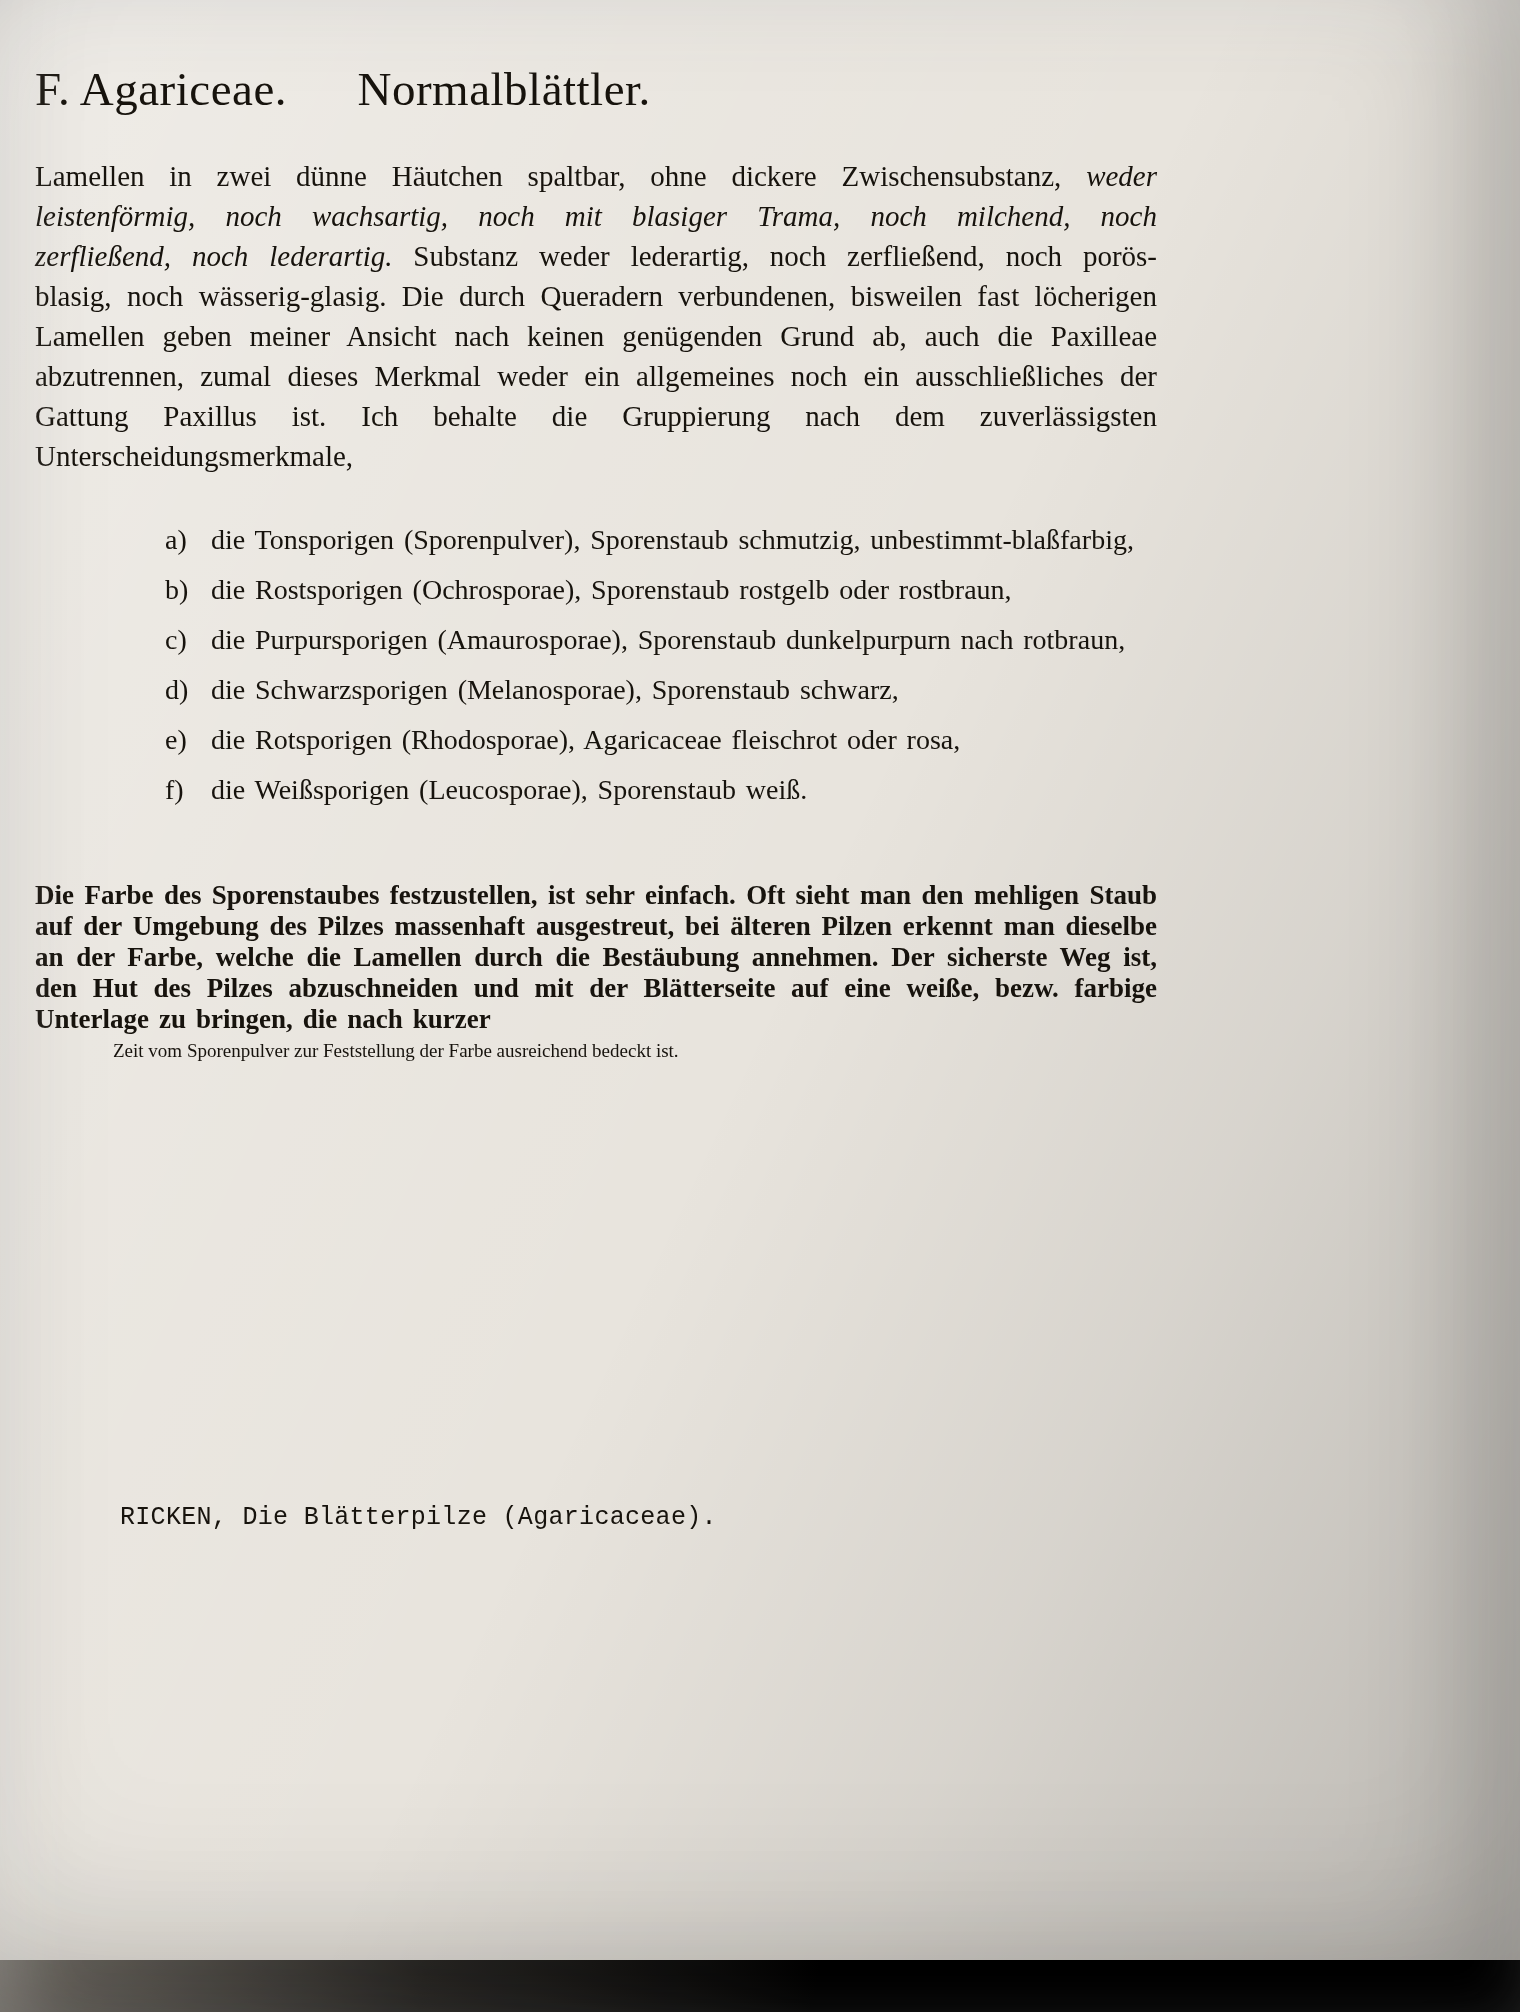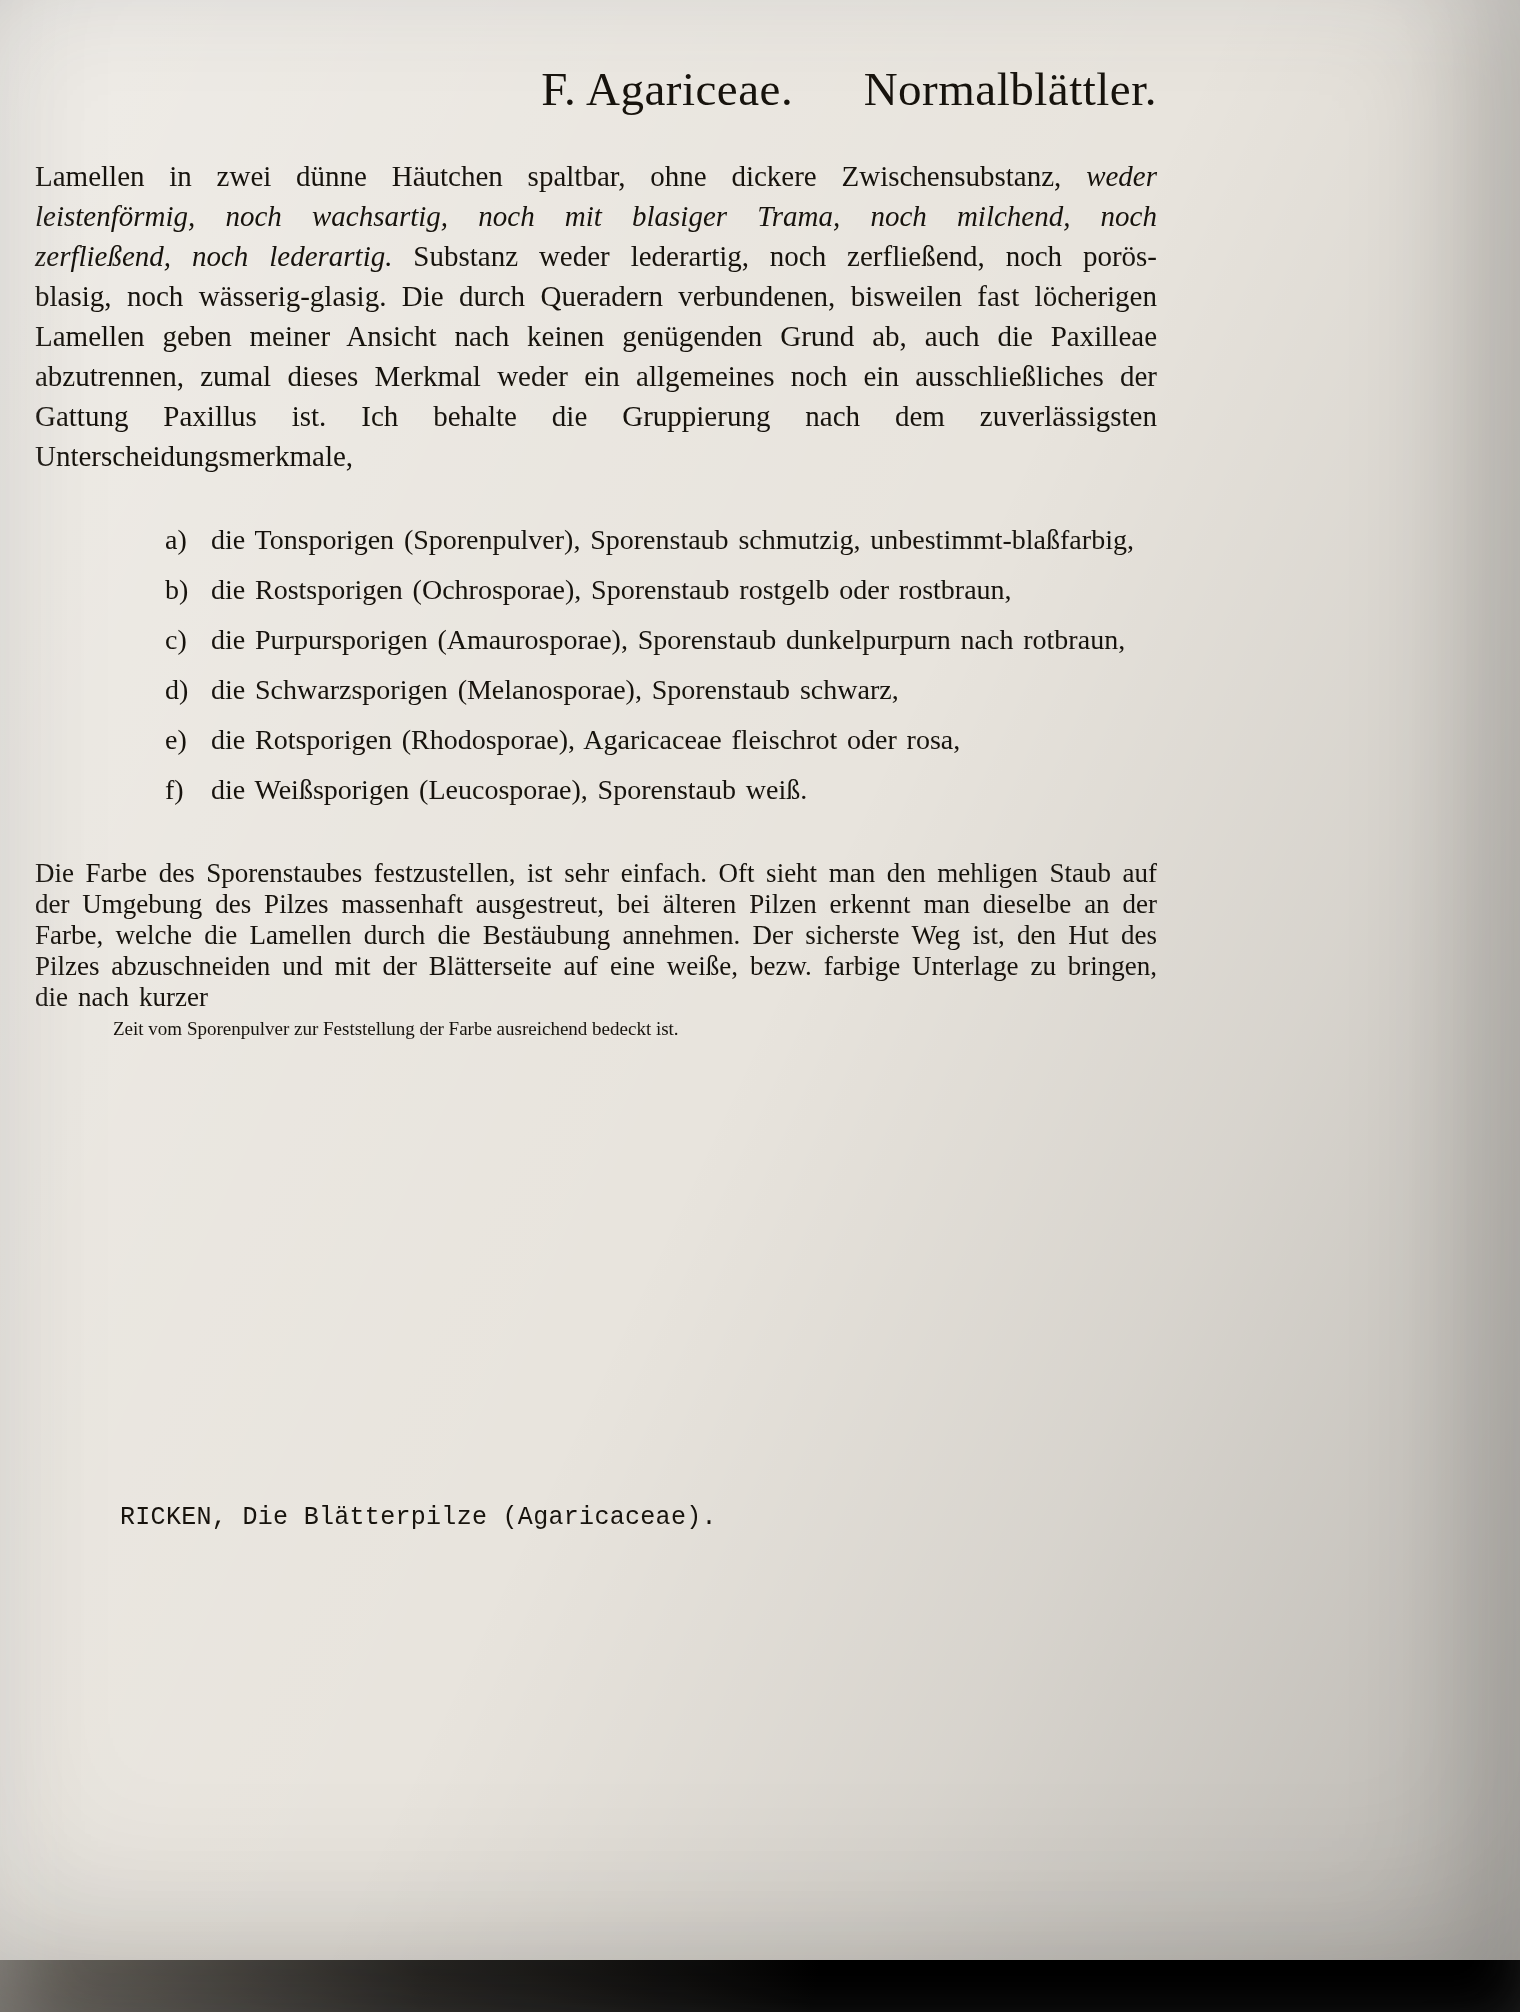--- a/index.html
+++ b/index.html
@@ -35,21 +35,21 @@
     left: 35px;
     top: 0;
     width: 1122px;
     z-index: 2;
   }
   .title {
     margin: 0;
     padding-top: 62px;
     font-size: 47px;
     font-weight: normal;
-    text-align: right;
+    text-align: left;
     letter-spacing: 0.5px;
     white-space: nowrap;
   }
   .title-gap { display: inline-block; width: 46px; }
   .para1 {
     margin: 40px 0 9px 0;
     font-size: 29px;
     line-height: 40px;
     text-align: justify;
     word-spacing: 0.28em;
@@ -68,26 +68,27 @@
     line-height: 40px;
   }
   .list-item {
     display: flex;
     margin-bottom: 10px;
     word-spacing: 0.1em;
   }
   .list-label { flex: 0 0 46px; width: 46px; }
   .list-text { flex: 1; }
   .para2 {
-    margin: 48px 0 0 0;
+    margin: 70px 0 0 0;
     width: 1122px;
     font-size: 27px;
     line-height: 31px;
     text-align: justify;
     word-spacing: 0.12em;
+    font-weight: bold;
   }
   .para2-closing {
     font-size: 19px;
     line-height: 31px;
     padding-left: 78px;
   }
   .footer {
     position: absolute;
     left: 120px;
     top: 1503px;

